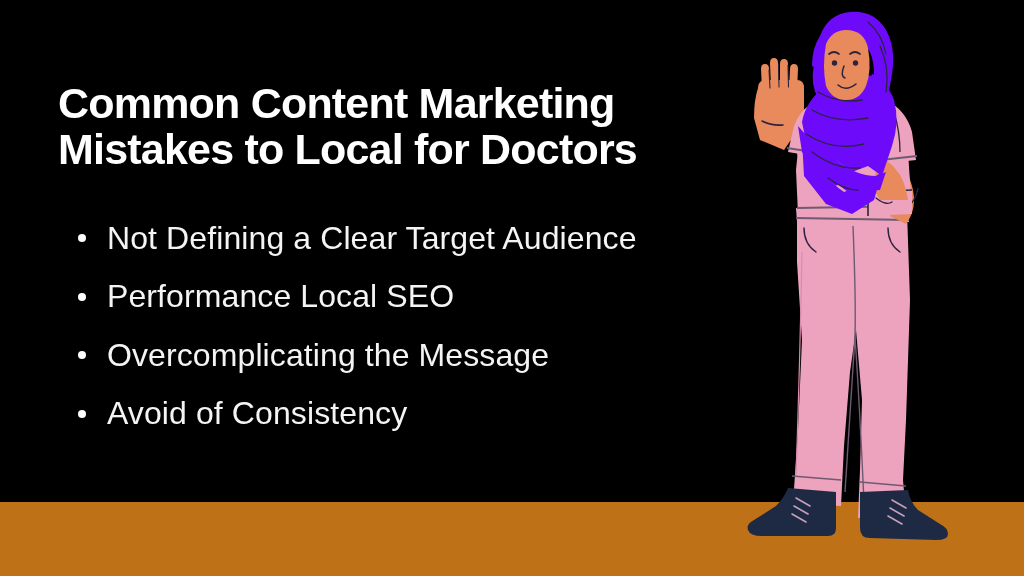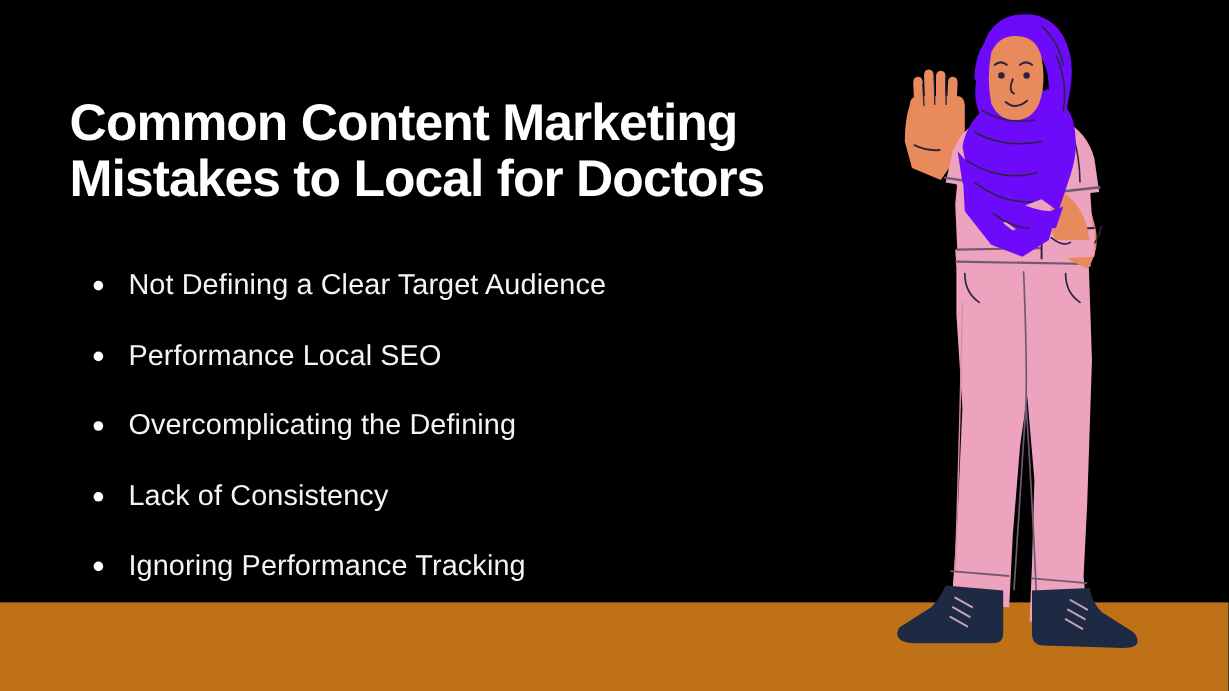--- a/index.html
+++ b/index.html
@@ -56,21 +56,21 @@
     list-style: none;
     width: 640px;
   }
   .bullet-item {
     position: relative;
     display: flex;
     align-items: center;
     height: 58.5px;
     color: #F4F4F4;
     font-family: "Liberation Sans", sans-serif;
-    font-size: 24px;
+    font-size: 32px;
     font-weight: 400;
     letter-spacing: 0.1px;
   }
   .bullet-dot {
     flex: 0 0 auto;
     width: 8px;
     height: 8px;
     border-radius: 50%;
     background: #FFFFFF;
     margin-right: 21px;
@@ -107,29 +107,25 @@
       <li class="bullet-item">
         <span class="bullet-dot"></span>
         <span class="bullet-text">Not Defining a Clear Target Audience</span>
       </li>
       <li class="bullet-item">
         <span class="bullet-dot"></span>
         <span class="bullet-text">Performance Local SEO</span>
       </li>
       <li class="bullet-item">
         <span class="bullet-dot"></span>
-        <span class="bullet-text">Overcomplicating the Defining</span>
-      </li>
-      <li class="bullet-item">
-        <span class="bullet-dot"></span>
-        <span class="bullet-text">Lack of Consistency</span>
-      </li>
-      <li class="bullet-item">
-        <span class="bullet-dot"></span>
-        <span class="bullet-text">Ignoring Performance Tracking</span>
+        <span class="bullet-text">Overcomplicating the Message</span>
+      </li>
+      <li class="bullet-item">
+        <span class="bullet-dot"></span>
+        <span class="bullet-text">Avoid of Consistency</span>
       </li>
     </ul>
 
   </div>
 
   <div class="illustration">
     <svg viewBox="0 0 284 576" xmlns="http://www.w3.org/2000/svg" aria-hidden="true">
 
       <g>
 

